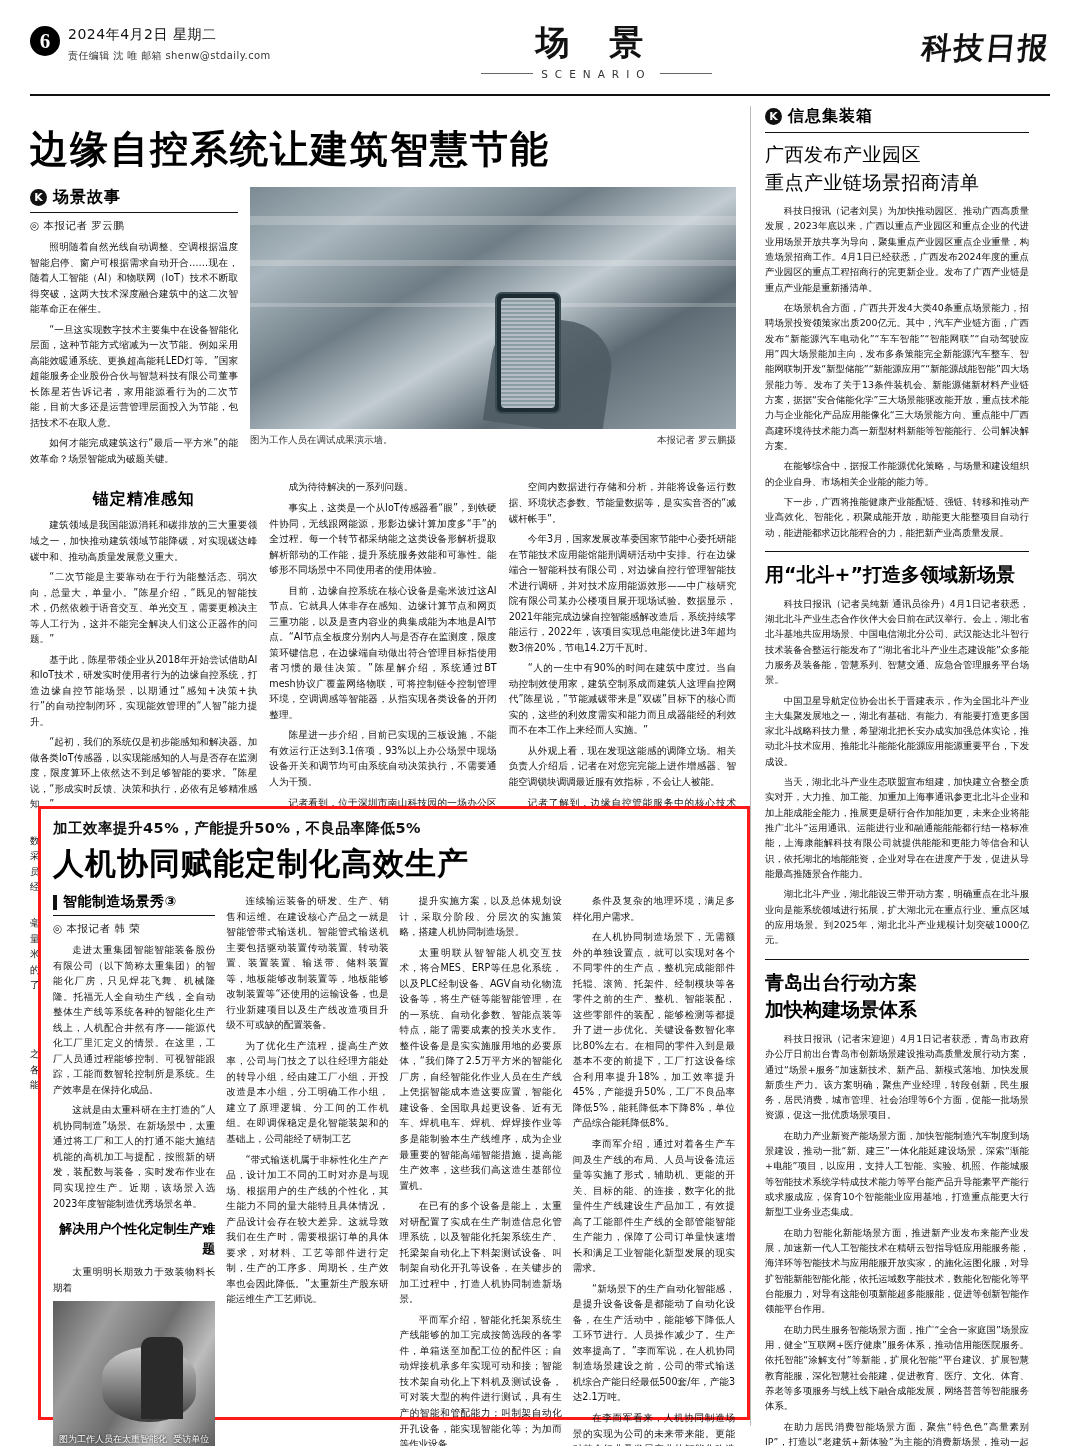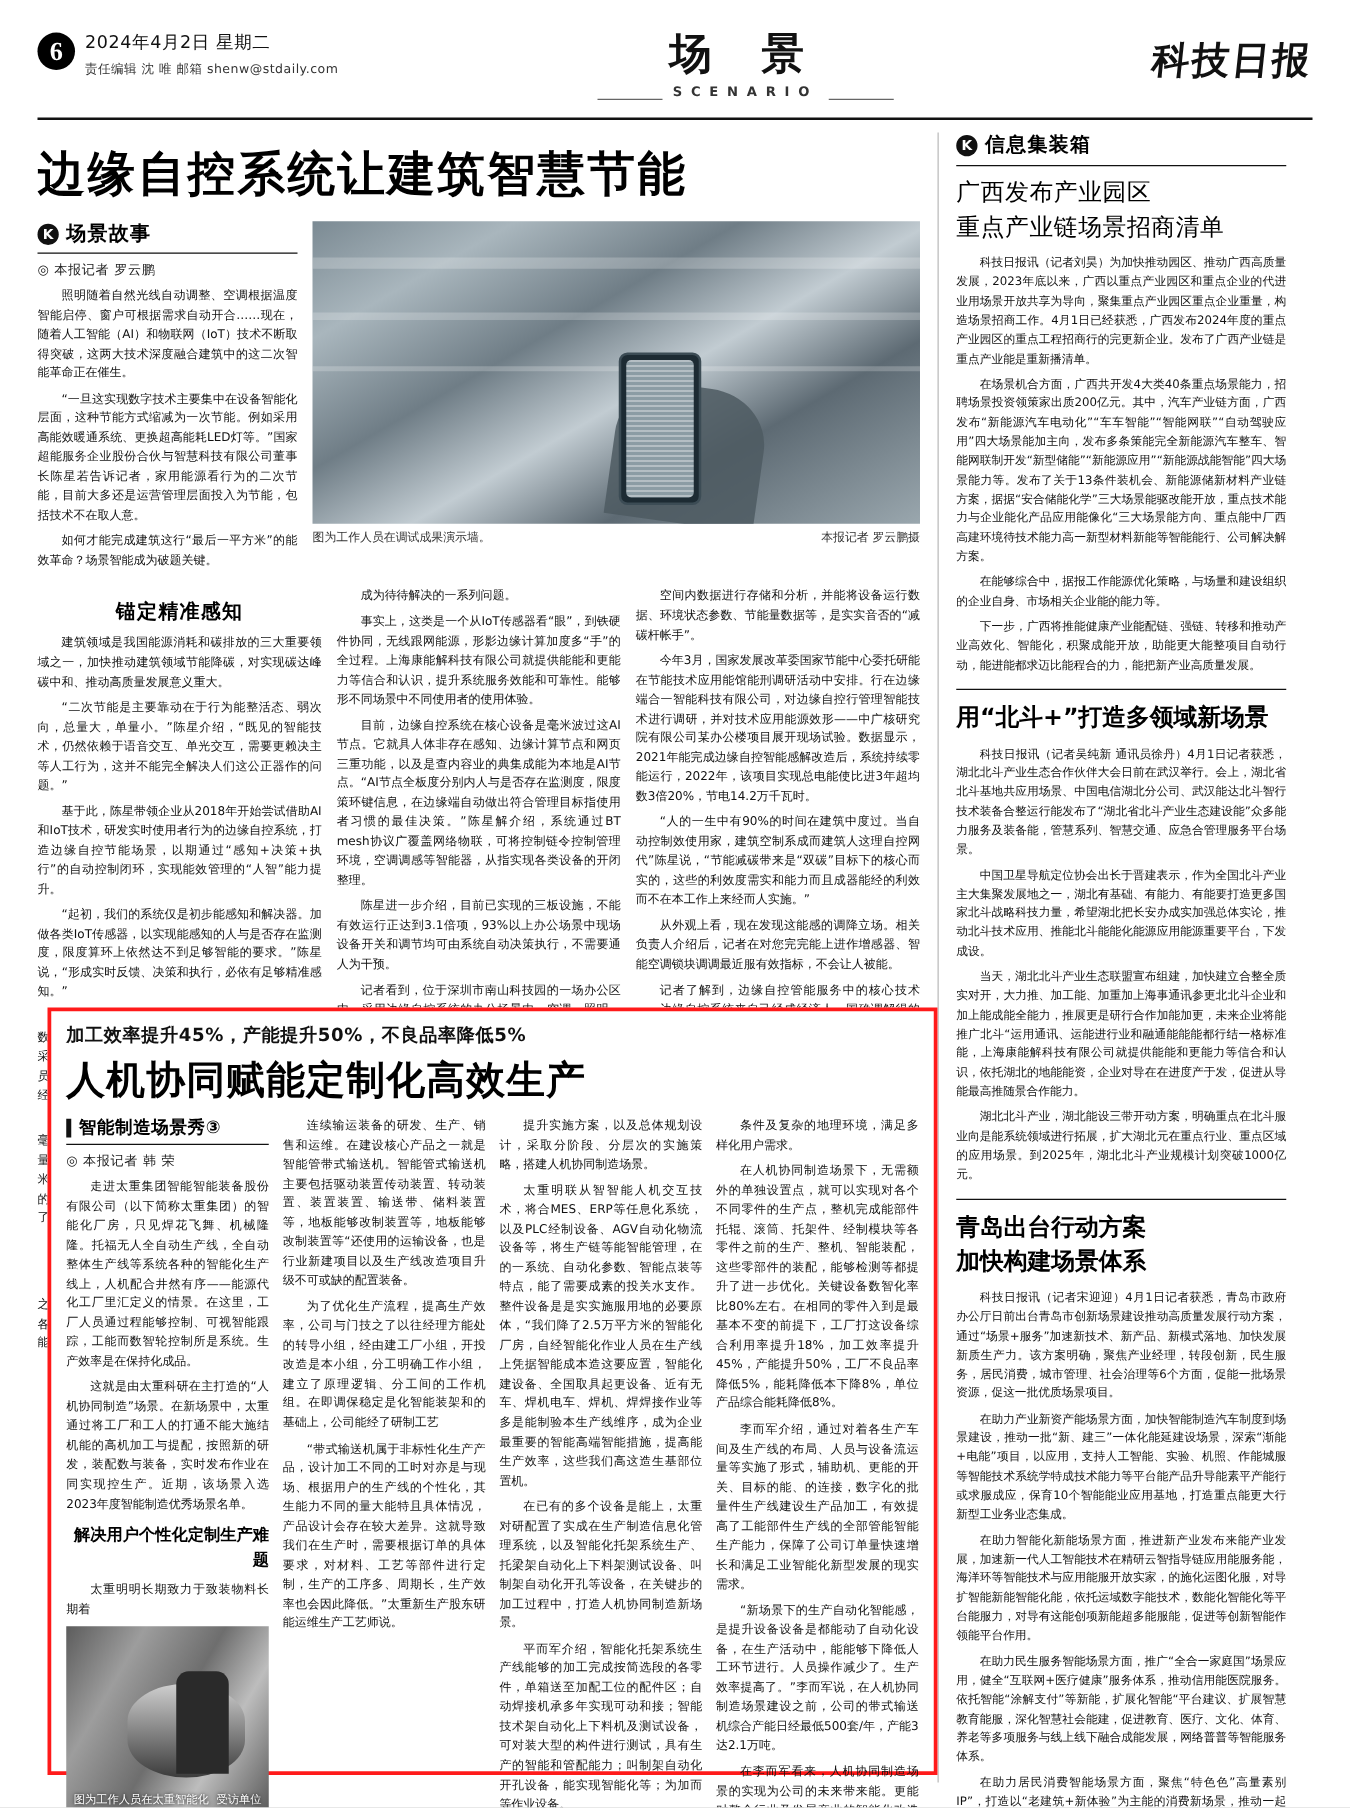--- a/index.html
+++ b/index.html
@@ -15,39 +15,39 @@
     width:30px;height:30px;border-radius:50%;background:#000;color:#fff;
     font-size:21px;font-weight:bold;display:flex;align-items:center;justify-content:center;
     margin-top:4px;font-family:"Liberation Serif",serif;
   }
   .mh-left-txt{line-height:1.5;padding-top:2px;}
   .mh-date{font-size:14px;color:#111;letter-spacing:.5px;}
   .mh-editor{font-size:10px;color:#333;letter-spacing:.4px;margin-top:3px;}
   .mh-center{text-align:center;flex:1;margin-top:-2px;}
   .mh-title{font-size:34px;font-weight:bold;letter-spacing:14px;color:#111;font-family:"DejaVu Sans",sans-serif;}
   .mh-sub{font-size:10.5px;letter-spacing:7px;color:#333;margin-top:2px;}
-  .mh-sub-line{display:flex;align-items:flex-end;justify-content:center;gap:8px;font-weight:bold;}
+  .mh-sub-line{display:flex;align-items:center;justify-content:center;gap:8px;}
   .mh-sub-line .ln{height:1px;width:52px;background:#666;}
   .mh-right{
     font-size:30px;font-weight:bold;color:#111;letter-spacing:2px;
     font-family:"DejaVu Serif","Liberation Serif",serif;padding-top:6px;
     transform:skewX(-6deg);
   }
   .rule{height:2px;background:#111;margin-top:6px;}
 
   
   .body-grid{display:flex;gap:0;margin-top:10px;height:1320px;}
   .left-col{width:720px;padding-right:14px;box-sizing:border-box;}
   .vdivider{width:1px;background:#bbb;}
   .right-col{width:278px;padding-left:14px;box-sizing:border-box;}
 
   
   .headline{
     font-size:38px;font-weight:bold;letter-spacing:2px;color:#000;
-    font-family:"DejaVu Sans",sans-serif;margin:8px 0 12px 0;
+    font-family:"DejaVu Sans",sans-serif;margin:18px 0 12px 0;
   }
   .sec-flag{display:flex;align-items:center;gap:6px;margin-bottom:4px;}
   .k-badge{
     width:17px;height:17px;border-radius:50%;background:#111;color:#fff;
     font-size:11px;font-weight:bold;display:flex;align-items:center;justify-content:center;
   }
   .sec-flag-txt{font-size:16px;font-weight:bold;letter-spacing:1px;}
   .flag-rule{height:1px;background:#111;margin:4px 0 6px 0;}
   .byline{font-size:10.5px;color:#222;margin-bottom:6px;letter-spacing:.5px;}
 
@@ -194,21 +194,21 @@
             <p>“为突破这一瓶颈，我们在2020年选择自主研发毫米波雷达模组，能够集成模块的下其方面结果之力量经验。如今，我们的模组三的功能可达0.6度米，”陈星介绍，“新一代毫米波雷达模组整机新平台的这一通过新AI算法，能精准识别存在移0.1%，奠定了边缘自控系统数智化四大阶段问的基础。</p>
           </div>
           <div class="subhead">从着“眼”到着“手”</div>
           <div class="txt">
             <p>陈星把自研AI毫米波雷达模组比作边缘目控系统之“眼”。在解决完“眼”的问题后，自研边缘自控系统各类别、分布式视觉系统和无线距网技术，标准化智能控制硬件。</p>
           </div>
         </div>
         <div>
           <div class="txt">
             <p>成为待待解决的一系列问题。</p>
-            <p>事实上，这类是一个从IoT传感器看“眼”，到铁硬件协同，无线跟网能源，形影边缘计算加度多“手”的全过程。上海康能解科技有限公司就提供能能和更能力等信合和认识，提升系统服务效能和可靠性。能够形不同场景中不同使用者的使用体验。</p>
+            <p>事实上，这类是一个从IoT传感器看“眼”，到铁硬件协同，无线跟网能源，形影边缘计算加度多“手”的全过程。每一个转节都采纳能之这类设备形解析提取解析部动的工作能，提升系统服务效能和可靠性。能够形不同场景中不同使用者的使用体验。</p>
             <p>目前，边缘自控系统在核心设备是毫米波过这AI节点。它就具人体非存在感知、边缘计算节点和网页三重功能，以及是查内容业的典集成能为本地是AI节点。“AI节点全板度分别内人与是否存在监测度，限度策环键信息，在边缘端自动做出符合管理目标指使用者习惯的最佳决策。”陈星解介绍，系统通过BT mesh协议广覆盖网络物联，可将控制链令控制管理环境，空调调感等智能器，从指实现各类设备的开闭整理。</p>
             <p>陈星进一步介绍，目前已实现的三板设施，不能有效运行正达到3.1倍项，93%以上办公场景中现场设备开关和调节均可由系统自动决策执行，不需要通人为干预。</p>
             <p>记者看到，位于深圳市南山科技园的一场办公区内，采用边缘自控系统的办公场景中，空调、照明、窗户、遮阳帘、新风机、等空调施解环节结合的实际，系统更新在办公场景中不能完解解决能实能使用能，目前，该自控系统设备已记在北京、深圳等城市5万户，在多数领域下已不需要需通过实施开关或进行人手动控制。</p>
           </div>
           <div class="subhead">在实践中看“蓝海”</div>
           <div class="txt">
             <p>“我们不再需要一遍遍地翻眼及工场手关门或是更调节空调温度，它智能省电不再需要管理人员追逐先灯、关空调了。”上述办公区行政负责人这说。新的办公场景智能管理</p>
           </div>
         </div>
         <div>

